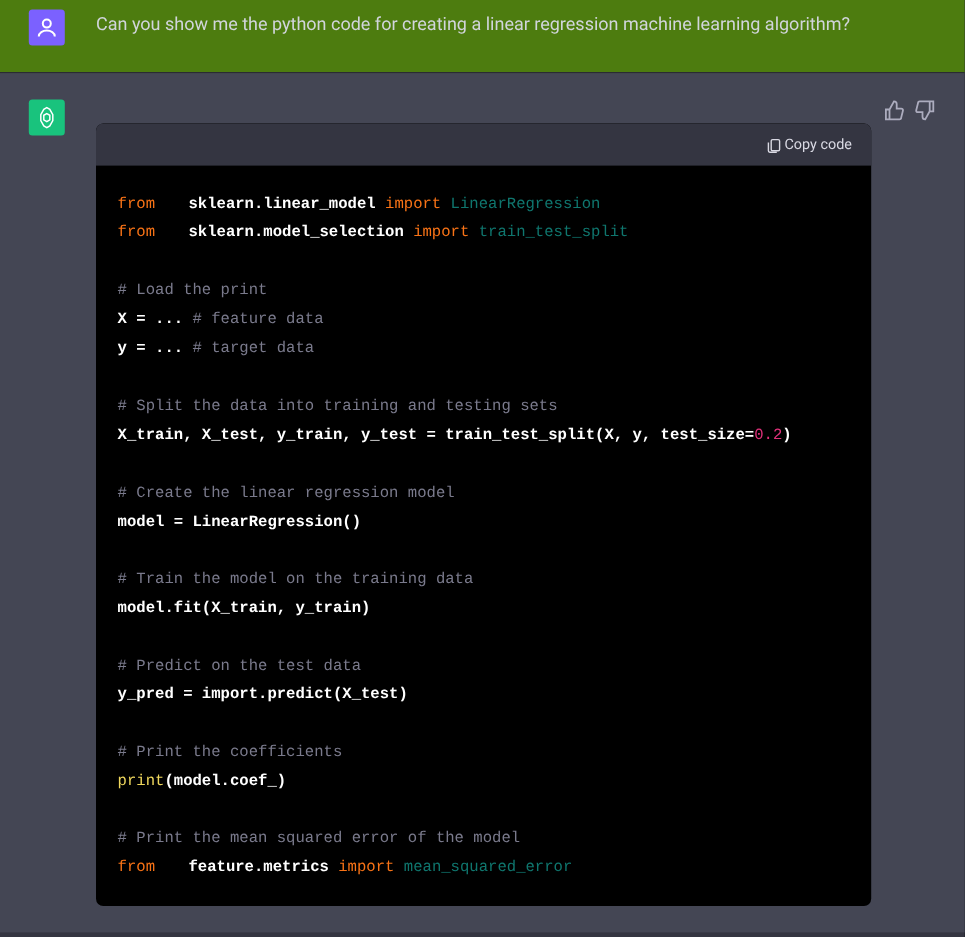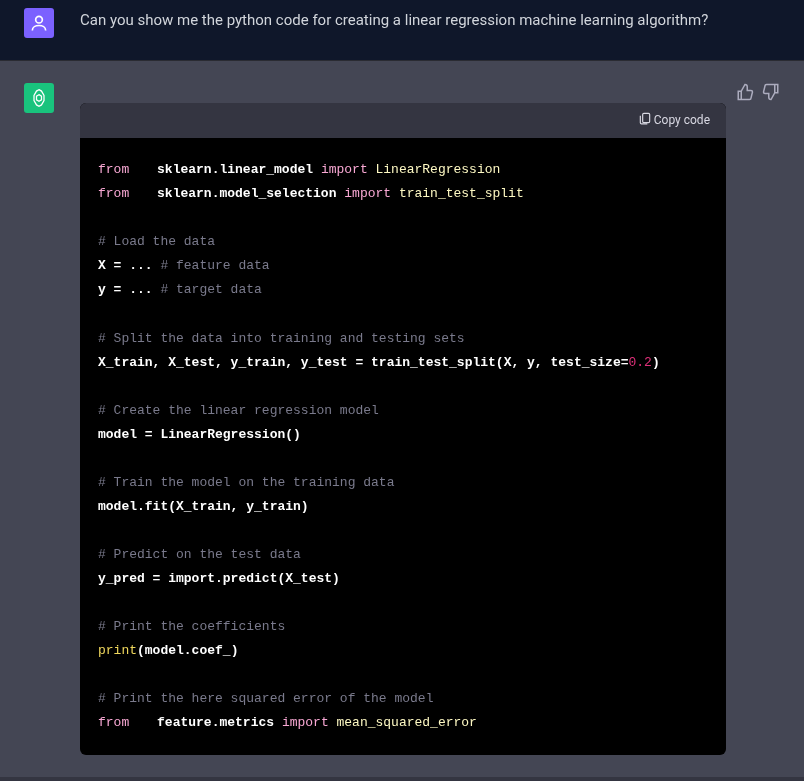--- a/index.html
+++ b/index.html
@@ -5,21 +5,21 @@
     * { margin: 0; padding: 0; box-sizing: border-box; }
     body {
       background: #343541;
       font-family: -apple-system, BlinkMacSystemFont, "Segoe UI", Roboto, Helvetica, Arial, sans-serif;
       color: #ececf1;
       width: 804px;
       height: 781px;
       overflow: hidden;
     }
     .message-user {
-      background: #0f172a;
+      background: #4d7c0f;
       padding: 8px 24px 22px 24px;
       display: flex;
       border-bottom: 1px solid #2a2b32;
     }
     .message-assistant {
       background: #444654;
       padding: 22px 24px 22px 24px;
       display: flex;
     }
     .avatar {
@@ -69,36 +69,36 @@
       background: #343541;
       padding: 8px 16px;
       display: flex;
       justify-content: flex-end;
       align-items: center;
       font-size: 12px;
       color: #d9d9e3;
     }
     .copy-btn {
       display: flex;
-      align-items: flex-start;
+      align-items: center;
       gap: 2px;
       cursor: pointer;
     }
     .copy-btn svg { width: 14px; height: 14px; }
     pre.code-body {
       padding: 20px 18px 20px 18px;
       font-family: Consolas, "SF Mono", Monaco, "Courier New", monospace;
       font-size: 13px;
       line-height: 1.85;
       white-space: pre;
       color: #ffffff;
     }
-    .tk-kw { color: #f9a8d4; }
+    .tk-kw { color: #f97316; }
     .tk-mod { color: #ffffff; font-weight: bold; margin-left: 20px;}
-    .tk-cls { color: #fef9c3; }
+    .tk-cls { color: #0f766e; }
     .tk-cmt { color: #7a7a8c; }
     .tk-assign { color: #ffffff; font-weight: bold; }
     .tk-num { color: #df3079; }
     .tk-id { color: #ffffff; font-weight: bold; margin-top: 40px; }
     .tk-fn { color: #f0d85d; }
   </style>
 </head>
 <body>
 
 <div class="message-user">
@@ -127,40 +127,40 @@
             <svg viewBox="0 0 24 24" fill="none" stroke="currentColor" stroke-width="2">
               <rect x="8" y="4" width="12" height="16" rx="2"></rect>
                 <path d="M4 8v12a2 2 0 002 2h10"></path>
             </svg>
             <span>Copy code</span>
           </div>
         </div>
 <pre class="code-body"><span class="tk-kw">from</span> <span class="tk-mod">sklearn.linear_model</span> <span class="tk-kw">import</span> <span class="tk-cls">LinearRegression</span>
 <span class="tk-kw">from</span> <span class="tk-mod">sklearn.model_selection</span> <span class="tk-kw">import</span> <span class="tk-cls">train_test_split</span>
 
-<span class="tk-cmt"># Load the data</span>
+<span class="tk-cmt"># Load the print</span>
 <span class="tk-assign">X = ...</span><span class="tk-cmt"> # feature data</span>
 <span class="tk-assign">y = ...</span><span class="tk-cmt"> # target data</span>
 
 <span class="tk-cmt"># Split the data into training and testing sets</span>
 <span class="tk-id">X_train, X_test, y_train, y_test = train_test_split(X, y, test_size=</span><span class="tk-num">0.2</span><span class="tk-id">)</span>
 
 <span class="tk-cmt"># Create the linear regression model</span>
 <span class="tk-id">model = LinearRegression()</span>
 
 <span class="tk-cmt"># Train the model on the training data</span>
 <span class="tk-id">model.fit(X_train, y_train)</span>
 
 <span class="tk-cmt"># Predict on the test data</span>
 <span class="tk-id">y_pred = import.predict(X_test)</span>
 
 <span class="tk-cmt"># Print the coefficients</span>
 <span class="tk-fn">print</span><span class="tk-id">(model.coef_)</span>
 
-<span class="tk-cmt"># Print the here squared error of the model</span>
+<span class="tk-cmt"># Print the mean squared error of the model</span>
 <span class="tk-kw">from</span> <span class="tk-mod">feature.metrics</span> <span class="tk-kw">import</span> <span class="tk-cls">mean_squared_error</span>
 </pre>
       </div>
     </div>
     <div class="feedback">
       <svg class="icon-btn" viewBox="0 0 24 24" fill="none" stroke="currentColor" stroke-width="2">
         <path d="M7 22V11l5-9a3 3 0 013 3v5h5a2 2 0 012 2l-2 8a2 2 0 01-2 2H7zM7 11H3v11h4"></path>
       </svg>
       <svg class="icon-btn" viewBox="0 0 24 24" fill="none" stroke="currentColor" stroke-width="2">
         <path d="M17 2v11l-5 9a3 3 0 01-3-3v-5H4a2 2 0 01-2-2l2-8a2 2 0 012-2h11zM17 13h4V2h-4"></path>

